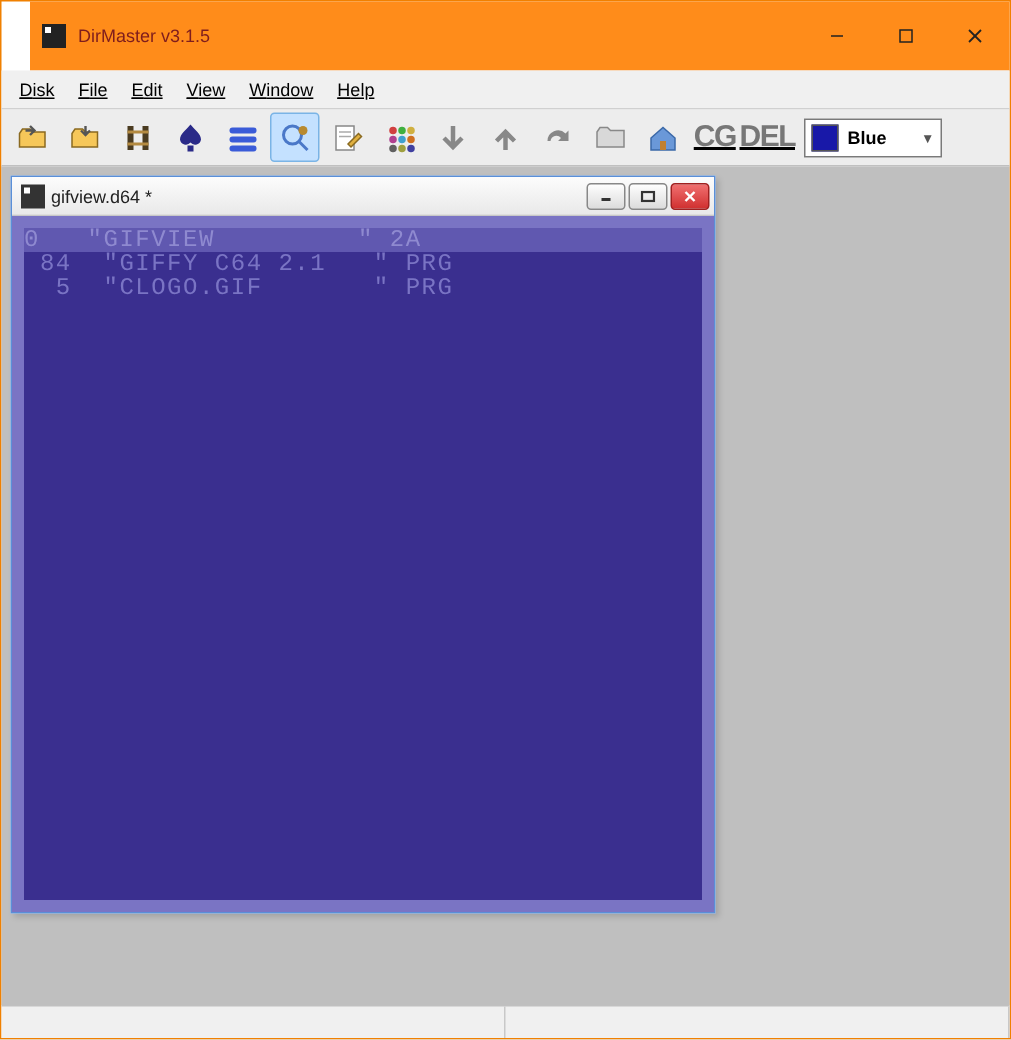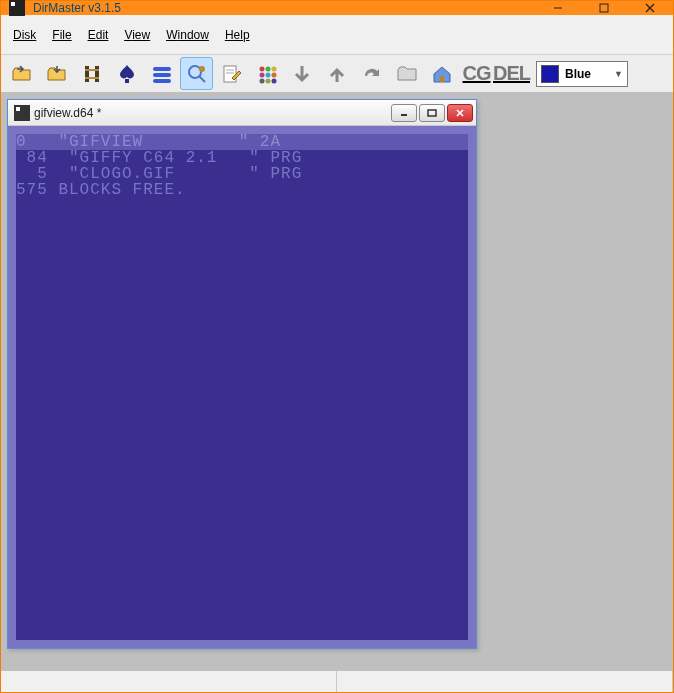--- a/index.html
+++ b/index.html
@@ -1,43 +1,43 @@
 <!DOCTYPE html>
 <html><head>
 <meta charset="utf-8">
 <style>
   * { box-sizing: border-box; margin: 0; padding: 0; }
   body { font-family: "Segoe UI", Tahoma, sans-serif; background: #fff; width: 674px; height: 693px; overflow: hidden; }
 
   .outer-window { width: 674px; height: 693px; border: 1px solid #f08000; background: #fff; display: flex; flex-direction: column; }
 
-  .titlebar { height: 14px; background: #ff8c1a; display: flex; align-items: center; color: #0c4a6e; }
+  .titlebar { height: 46px; background: #ff8c1a; display: flex; align-items: center; color: #7f1d1d; margin-left: 19px; }
   .titlebar .app-icon { width: 16px; height: 16px; margin: 0 8px; background: #222; position: relative; }
   .titlebar .app-icon::after { content:''; position:absolute; top:2px; left:2px; width:4px; height:4px; background:#fff; }
   .titlebar .title-text { font-size: 12px; flex: 0 0 auto; }
   .titlebar .spacer { flex: 1; }
   .winbtn { width: 46px; height: 30px; display:flex; align-items:center; justify-content:center; cursor: default; }
   .winbtn svg { display:block; }
 
-  .menubar { height: 40px; background: #f0f0f0; display:flex; align-items:center; border-bottom: 1px solid #d0d0d0; padding: 0 4px; font-size: 12px; }
+  .menubar { height: 26px; background: #f0f0f0; display:flex; align-items:center; border-bottom: 1px solid #d0d0d0; padding: 0 4px; font-size: 12px; }
   .menu-item { padding: 2px 8px; cursor: default; }
   .menu-item .u { text-decoration: underline; }
 
   .toolbar { height: 38px; background: #ededed; display:flex; align-items:center; padding: 2px 4px; gap:2px; border-bottom: 1px solid #c0c0c0; }
   .tb-btn { width: 33px; height: 33px; display:flex; align-items:center; justify-content:center; border:1px solid transparent; border-radius:3px; cursor:default;text-decoration:underline; }
   .tb-btn.active { background:#c4e1ff; border-color:#7ab4e6; }
   .tb-btn svg { display:block; }
   .tb-txt { font: bold 20px "Arial Narrow", Arial; color:#777; letter-spacing:-1px; }
   .color-combo { margin-left: 6px; height: 26px; width: 92px; border:1px solid #7a7a7a; background:#fff; display:flex; align-items:center; padding:2px 4px; font-size:12px; cursor:default;font-weight:bold; }
   .color-swatch { width:18px; height:18px; background:#1818a8; margin-right:6px; border:1px solid #555; }
   .color-combo .chev { margin-left:auto; font-size:9px; color:#555; }
 
   .workspace { flex:1; background:#bfbfbf; position:relative; overflow:hidden; }
 
-  .child-window { position:absolute; left:6px; top:6px; width:470px; height:550px; border:1px solid #5a8fd8; background:#fff; box-shadow: 2px 2px 4px rgba(0,0,0,.15); display:flex; flex-direction:column; }
+  .child-window { position:absolute; left:6px; top:6px; width:470px; height:492px; border:1px solid #5a8fd8; background:#fff; box-shadow: 2px 2px 4px rgba(0,0,0,.15); display:flex; flex-direction:column; }
   .child-titlebar { height:26px; background:linear-gradient(#fcfcfc,#e9e9e9); display:flex; align-items:center; border-bottom:1px solid #c8c8c8; padding:0 2px; }
   .child-titlebar .doc-icon { width:16px; height:16px; margin:0 4px; background:#333; position:relative; }
   .child-titlebar .doc-icon::after{content:'';position:absolute;top:2px;left:2px;width:4px;height:4px;background:#fff;}
   .child-titlebar .ctitle { font-size:12px; color:#222; }
   .child-titlebar .spacer { flex:1; }
   .cwbtn { width:26px; height:18px; margin:0 1px; border:1px solid #888; border-radius:3px; display:flex;align-items:center;justify-content:center; background:linear-gradient(#fefefe,#dcdcdc); cursor:default; }
   .cwbtn svg{display:block;}
   .cwbtn.close { background:linear-gradient(#f07070,#d03030); border-color:#a02020; }
   .cwbtn.close svg line{stroke:#fff;}
 
@@ -210,21 +210,20 @@
               <line x1="8" y1="1" x2="2" y2="7" stroke="#fff" stroke-width="1.6"></line>
             </svg>
         </div>
       </div>
       <div class="c64-screen">
         <div class="c64-line c64-hdr" id="hdr-line">0   "GIFVIEW         " 2A</div>
         <div id="entries">
             <div class="c64-line"> 84  "GIFFY C64 2.1   " PRG</div>
             <div class="c64-line">  5  "CLOGO.GIF       " PRG</div>
           </div>
-        <div class="c64-line" id="free-line">575 BLOCKS FREE.</div>
       </div>
     </div>
   </div>
 
   <div class="statusbar">
     <div class="cell"></div>
     <div class="cell"></div>
   </div>
 
 </div>

